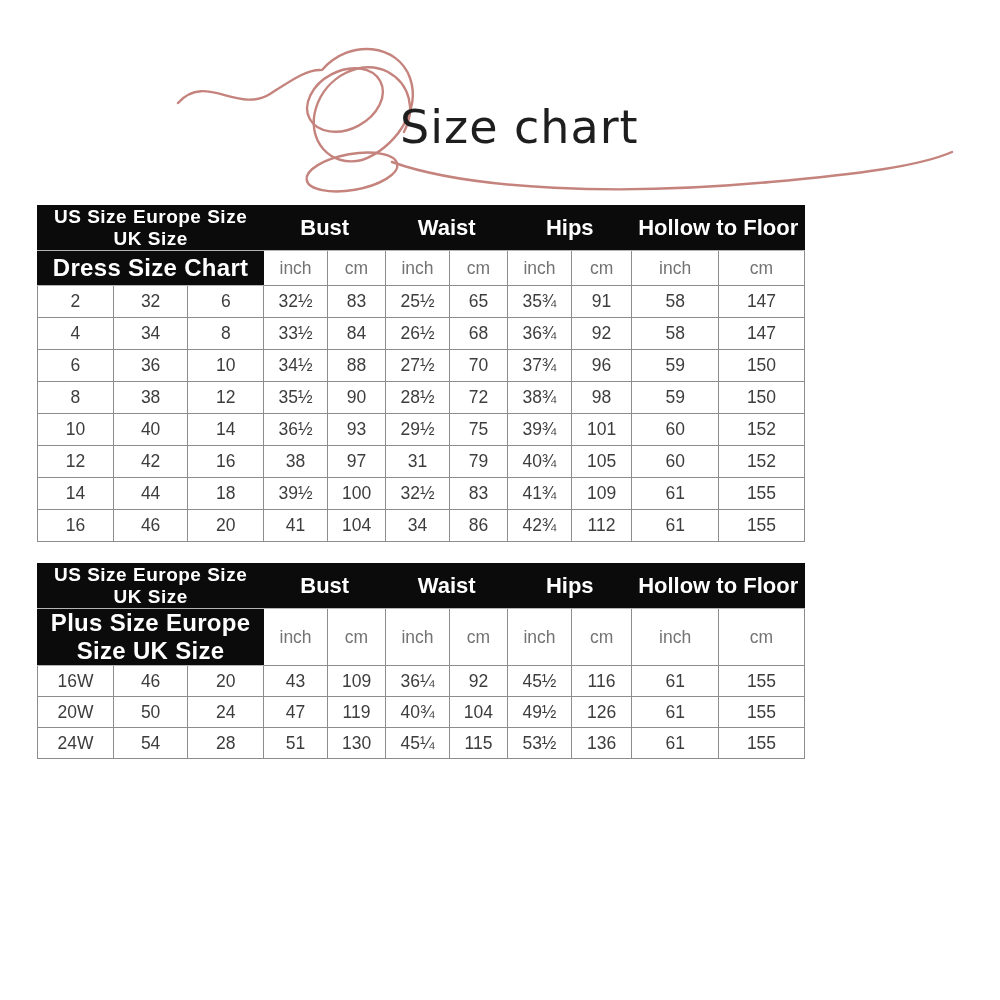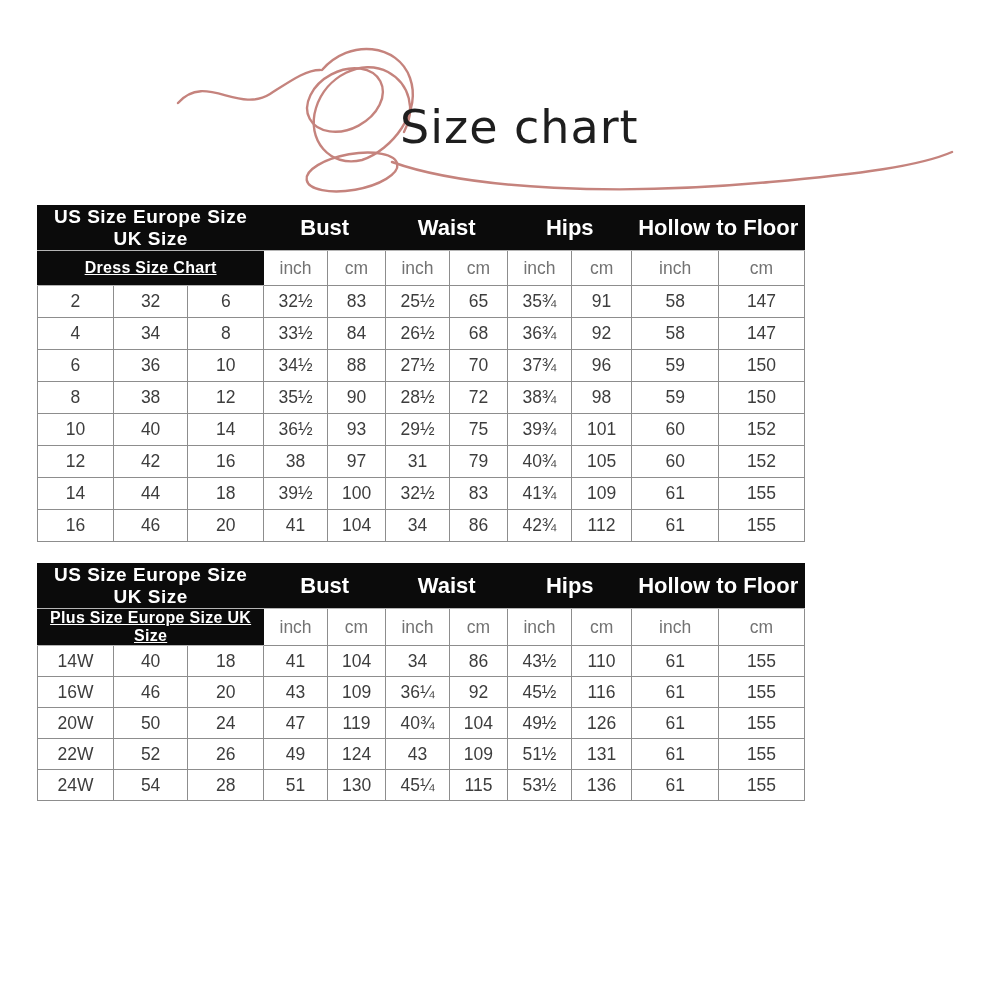--- a/index.html
+++ b/index.html
@@ -21,21 +21,21 @@
   }
   #table-regular { top:205px; }
   #table-plus    { top:563px; }
   th, td { padding:0; text-align:center; vertical-align:middle; }
   th.black {
     background:#0b0b0b; color:#ffffff;
     border:1px solid #0b0b0b; border-bottom:1px solid #b5b5b5;
   }
   th.sizes-label   { font-size:19px; font-weight:bold; letter-spacing:0.5px; }
   th.measure-label { font-size:22px; font-weight:bold;text-align:center; }
-  th.sub-label     { font-size:16px; font-weight:bold; letter-spacing:0.3px;text-decoration:underline; }
+  th.sub-label     { font-size:24px; font-weight:bold; letter-spacing:0.3px; }
   th.unit {
     background:#ffffff; color:#737373; font-weight:normal; font-size:17.5px;
     border:1px solid #8d8d8d;
   }
   td {
     background:#ffffff; color:#3d3d3d; font-size:17.5px;
     border:1px solid #8d8d8d;
   }
   tr.group-row { height:45px; }
   tr.unit-row  { height:35px; }
@@ -234,33 +234,20 @@
       <th class="unit">inch</th>
       <th class="unit">cm</th>
       <th class="unit">inch</th>
       <th class="unit">cm</th>
       <th class="unit">inch</th>
       <th class="unit">cm</th>
     </tr>
   </thead>
   <tbody>
       <tr>
-        <td>14W</td>
-        <td>40</td>
-        <td>18</td>
-        <td>41</td>
-        <td>104</td>
-        <td>34</td>
-        <td>86</td>
-        <td>43½</td>
-        <td>110</td>
-        <td>61</td>
-        <td>155</td>
-      </tr>
-      <tr>
         <td>16W</td>
         <td>46</td>
         <td>20</td>
         <td>43</td>
         <td>109</td>
         <td>36¼</td>
         <td>92</td>
         <td>45½</td>
         <td>116</td>
         <td>61</td>
@@ -273,33 +260,20 @@
         <td>47</td>
         <td>119</td>
         <td>40¾</td>
         <td>104</td>
         <td>49½</td>
         <td>126</td>
         <td>61</td>
         <td>155</td>
       </tr>
       <tr>
-        <td>22W</td>
-        <td>52</td>
-        <td>26</td>
-        <td>49</td>
-        <td>124</td>
-        <td>43</td>
-        <td>109</td>
-        <td>51½</td>
-        <td>131</td>
-        <td>61</td>
-        <td>155</td>
-      </tr>
-      <tr>
         <td>24W</td>
         <td>54</td>
         <td>28</td>
         <td>51</td>
         <td>130</td>
         <td>45¼</td>
         <td>115</td>
         <td>53½</td>
         <td>136</td>
         <td>61</td>

